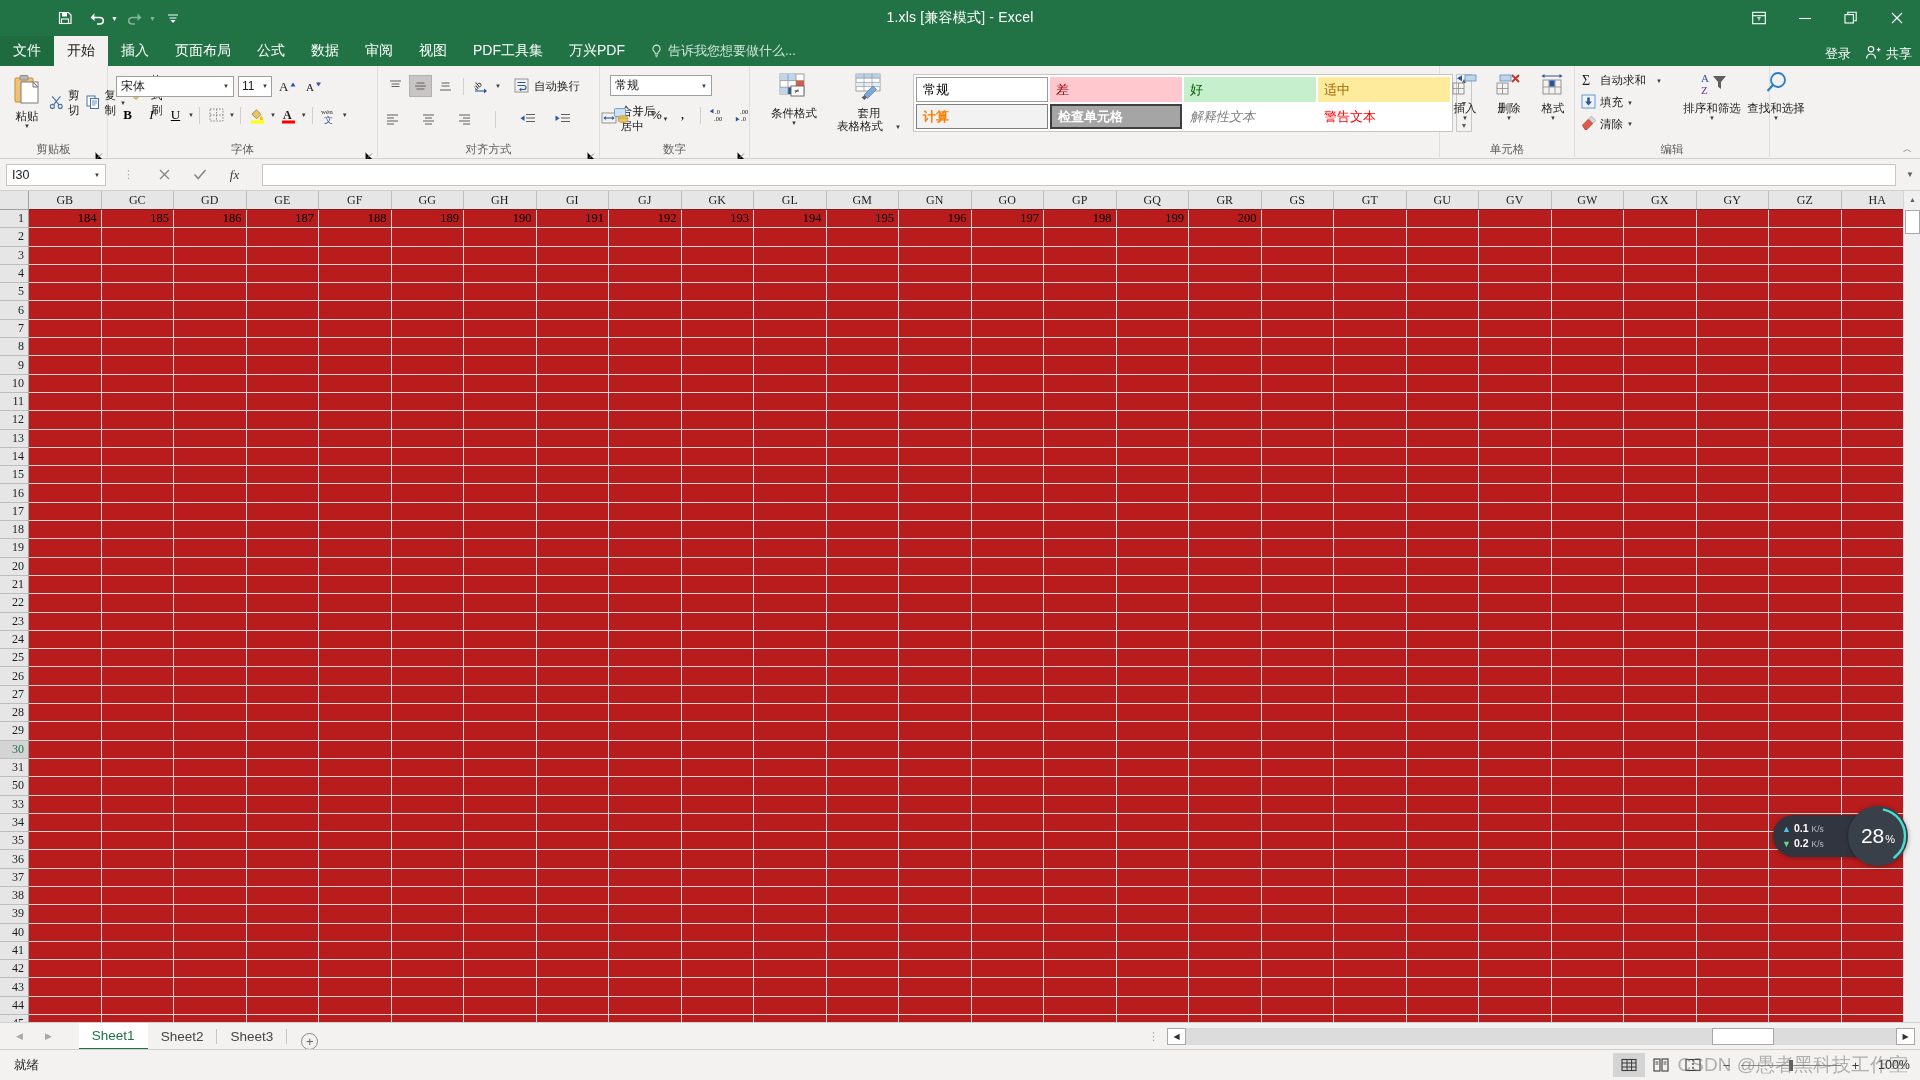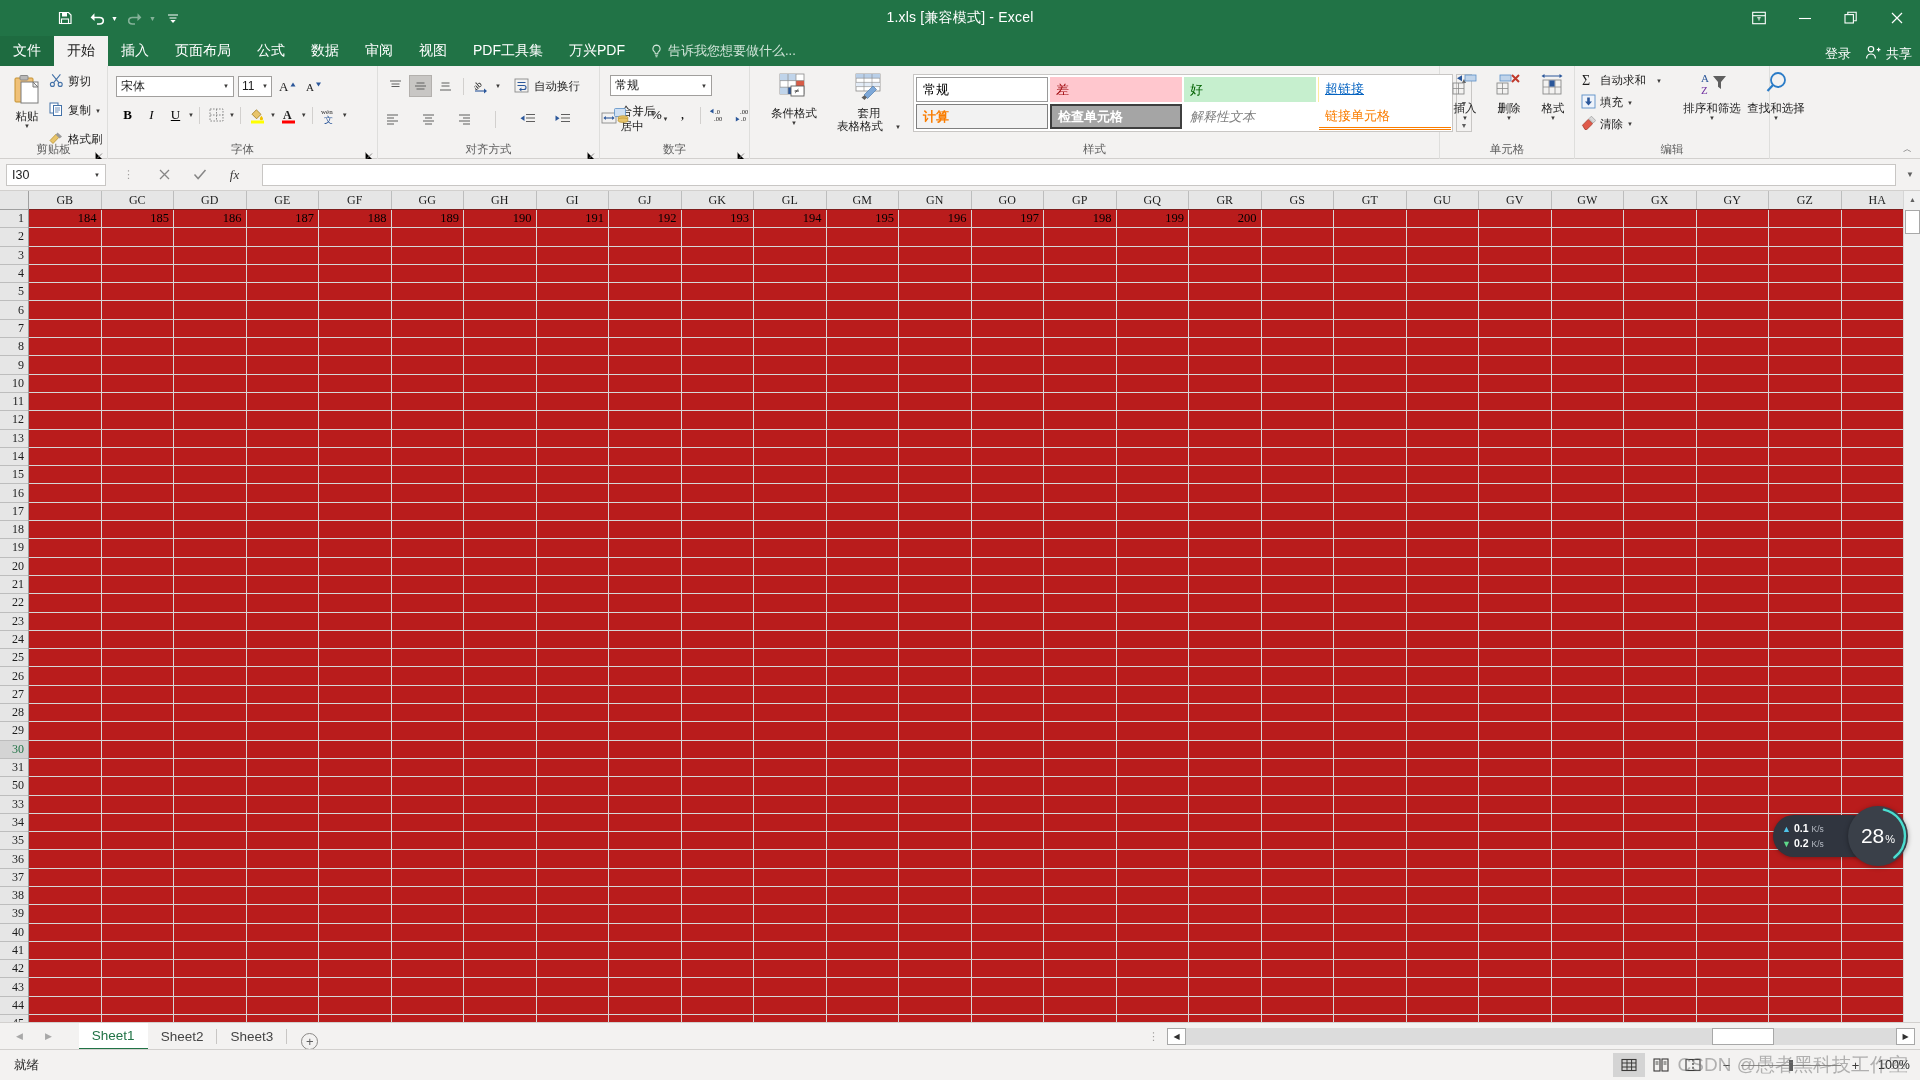--- a/index.html
+++ b/index.html
@@ -412,21 +412,21 @@
           <svg width="31" height="32" viewBox="0 0 31 32">
             <rect x="3" y="4" width="18" height="24" rx="1" fill="#f0c178" stroke="#c4912f"></rect>
             <rect x="8" y="1.5" width="8" height="4.5" rx="1" fill="#b8b8b8" stroke="#8a8a8a"></rect>
             <rect x="9" y="8" width="17" height="21" fill="#ffffff" stroke="#7a7a7a"></rect>
             <path d="M21 8v5h5z" fill="#e6e6e6" stroke="#7a7a7a"></path>
           </svg>
         </span>
         <span>粘贴</span>
         <span class="caret-d">▼</span>
       </div>
-      <div style="position:absolute;left:49px;top:5px;display:flex;flex-direction:column;gap:12px;">
+      <div style="position:absolute;left:49px;top:5px;display:flex;gap:6px;align-items:flex-end;">
         <div class="smallrow">
           <span>
             <svg width="15" height="15" viewBox="0 0 15 15">
                 <circle cx="3.4" cy="11.4" r="2" fill="none" stroke="#4472a8" stroke-width="1.1"></circle>
                 <circle cx="11.2" cy="11.4" r="2" fill="none" stroke="#4472a8" stroke-width="1.1"></circle>
                 <path stroke="#4472a8" stroke-width="1.1" d="M4.5 9.8 11.4 1.4M10.1 9.8 3.2 1.4"></path>
               </svg>
           </span>
           <span>剪切</span>
         </div>
@@ -733,36 +733,27 @@
             <span>检查单元格</span>
           </div>
         <div class="stylecell" style="background:#ffffff;color:#7f7f7f;font-style:italic;">
             <span>解释性文本</span>
           </div>
         <div class="stylecell" style="background:#ffffff;color:#ff0000;">
             <span>警告文本</span>
           </div>
       </div>
 
-      <div style="position:absolute;left:163px;top:6px;width:540px;height:58px;pointer-events:none;">
-        <div class="stylecell" style="position:absolute;right:2px;top:2px;width:132px;height:26px;background:#ffffff;color:#0563c1;text-decoration:underline;pointer-events:auto;">
-            <span>超链接</span>
-          </div>
-        <div class="stylecell" style="position:absolute;right:2px;top:30px;width:132px;height:26px;background:#ffffff;color:#fa7d00;border-bottom:3px double #fa7d00;pointer-events:auto;">
-            <span>链接单元格</span>
-          </div>
-      </div>
 
       <div class="gscroll" style="left:706px;">
         <div>▲</div>
         <div>▼</div>
         <div>▼</div>
       </div>
     </div>
-    <div class="glabel">样式</div>
   </div>
 
   <div class="rgroup" style="left:1440px; width:135px;">
     <div class="gbody">
       <div style="position:absolute;left:4px;top:4px;display:flex;gap:2px;">
         <div class="bigbtn" style="width:42px;">
           <span class="ic">
             <svg width="30" height="26" viewBox="0 0 30 26">
               <rect x="3" y="11" width="11" height="11" fill="none" stroke="#8a8a8a" stroke-width=".9"></rect>
               <path stroke="#8a8a8a" stroke-width=".8" d="M8.5 11v11M3 16.5h11"></path>

